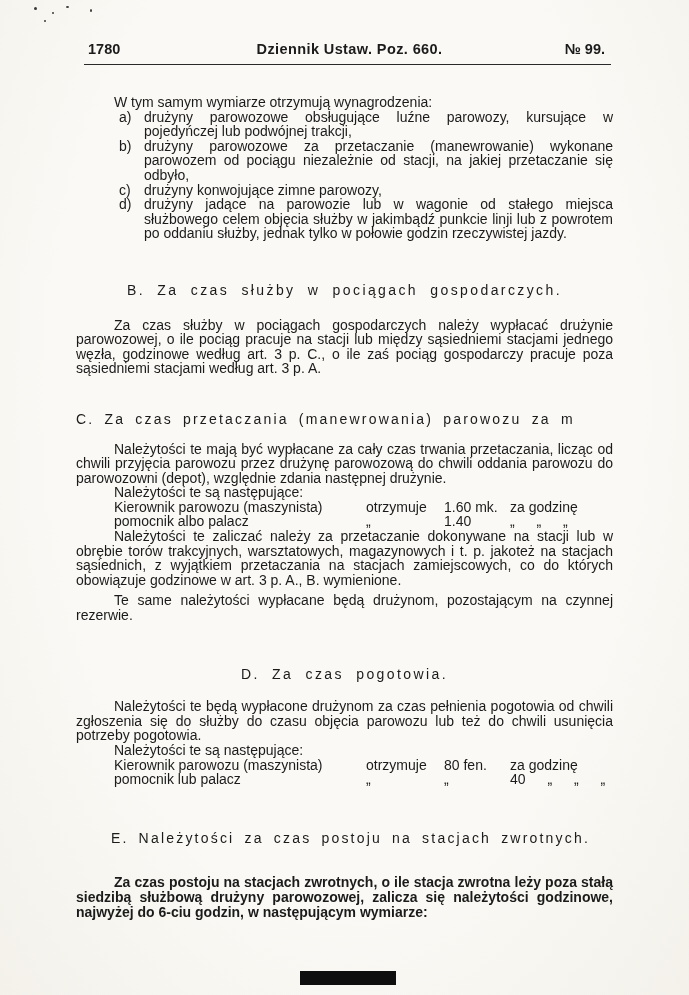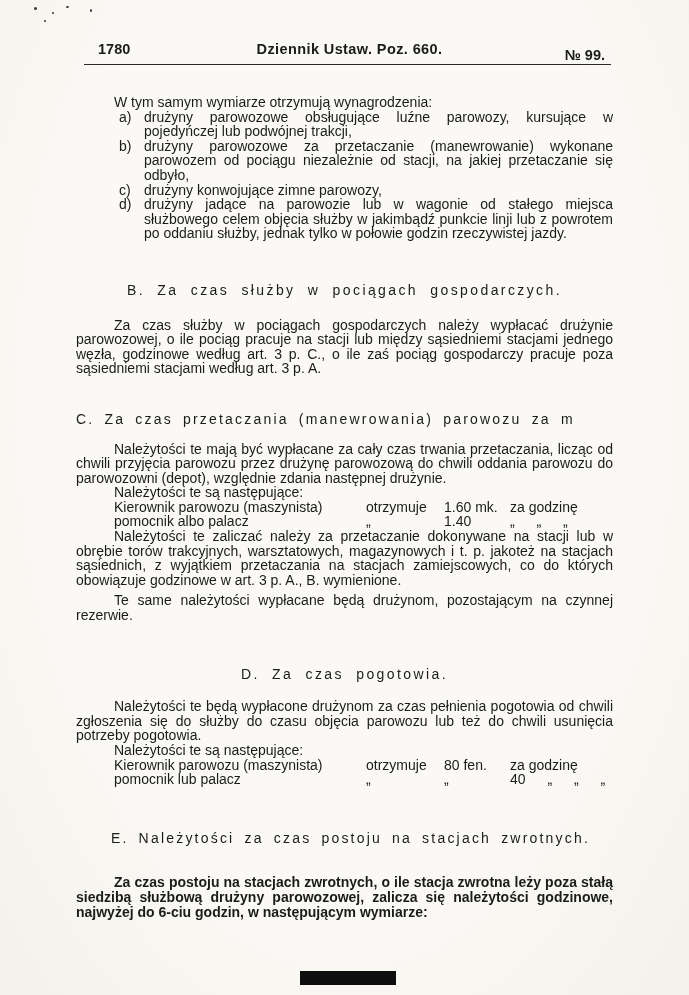--- a/index.html
+++ b/index.html
@@ -18,23 +18,23 @@
   }
   .header-row {
     position: relative;
     padding-top: 42px;
     margin-left: 86px;
     margin-right: 84px;
     height: 18px;
     font-weight: bold;
     font-size: 14.5px;
   }
-  .page-number { position: absolute; left: 12px; top: 42px; font-weight: bold; }
+  .page-number { position: absolute; left: 2px; top: 42px; font-weight: bold; }
   .journal-title { position: absolute; left: 8px; right: 0; top: 42px; text-align: center; font-weight: bold; letter-spacing: 0.4px; }
-  .issue-number { position: absolute; right: 0; top: 48px; font-weight: bold; padding-left: 28px; }
+  .issue-number { position: absolute; right: 0; top: 42px; font-weight: bold; padding-left: 28px; }
   .header-rule {
     margin: 4px 0 0 84px;
     width: 527px;
     border: 0;
     border-top: 1.6px solid #2a2a2a;
   }
   .content {
     margin-left: 76px;
     margin-right: 76px;
     width: 537px;

